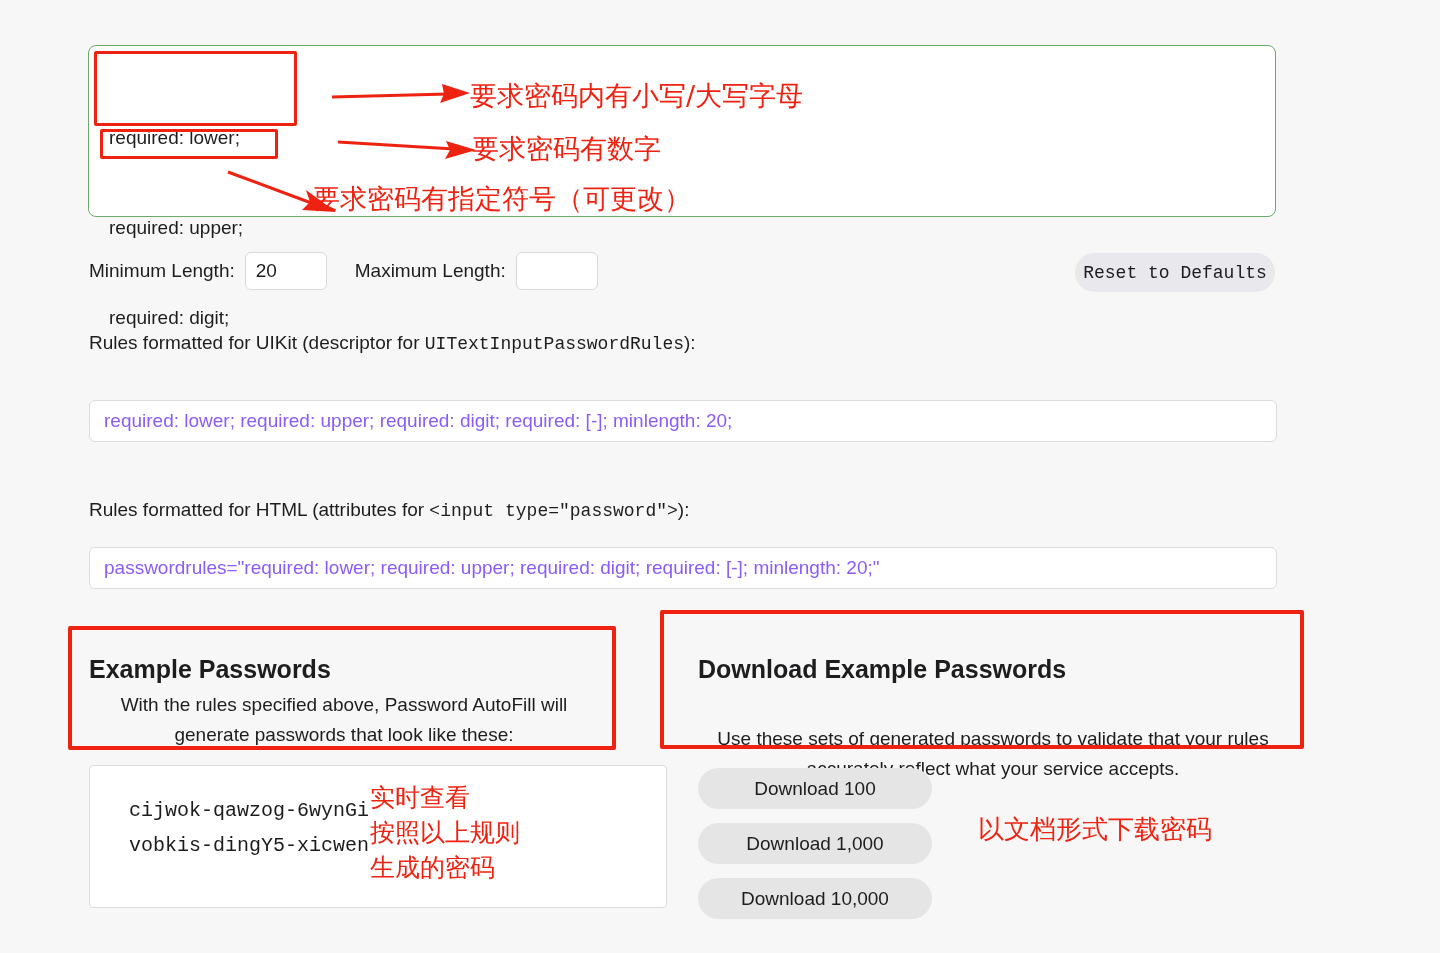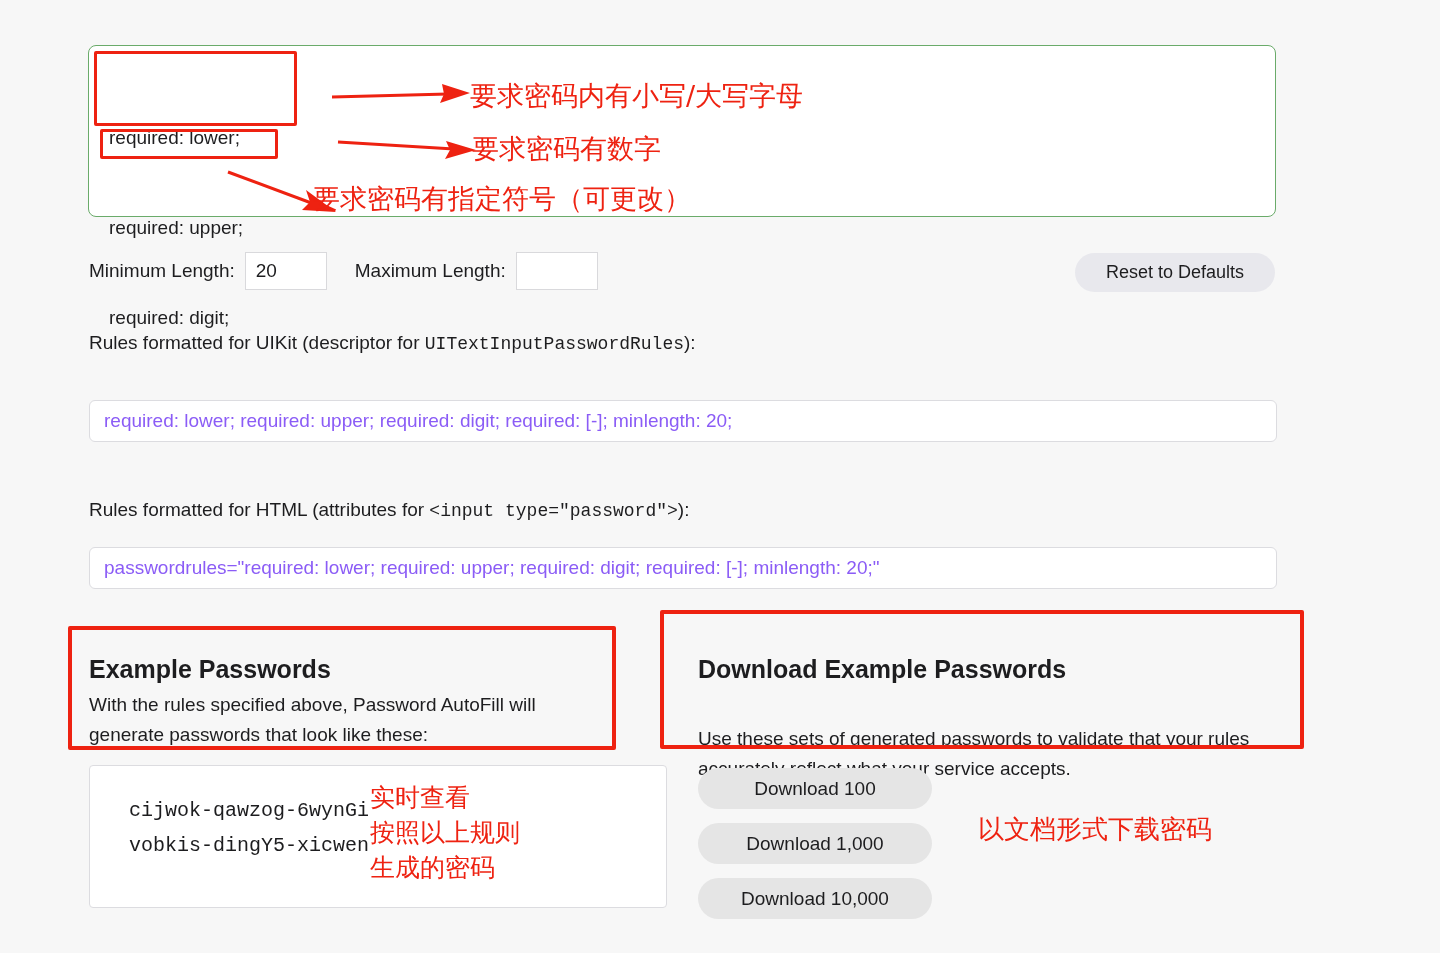--- a/index.html
+++ b/index.html
@@ -85,41 +85,41 @@
     align-items: center;
     font-size: 19px;
   }
   .length-label { color: #1d1d1f; }
   .num-input {
     margin-left: 10px;
     width: 82px;
     height: 38px;
     background: #ffffff;
     border: 1px solid #d9d9dc;
-    border-radius: 0;
+    border-radius: 6px;
     box-sizing: border-box;
     font-size: 19px;
     font-family: "Liberation Sans", sans-serif;
     color: #1d1d1f;
     padding: 13px 10px;
     outline: none;
   }
   .gap { width: 28px; }
 
   .reset-btn {
     position: absolute;
     left: 1075px;
     top: 253px;
     width: 200px;
     height: 39px;
     background: #e8e8ed;
     border: none;
     border-radius: 20px;
     font-size: 18px;
-    font-family: Liberation Sans, sans-serif;
+    font-family: Liberation Mono, monospace;
     color: #1d1d1f;
     cursor: pointer;
   }
 
   
   .section-label {
     position: absolute;
     font-size: 19px;
     color: #1d1d1f;
     white-space: nowrap;
@@ -151,20 +151,21 @@
     position: absolute;
     font-size: 25px;
     font-weight: bold;
     color: #1d1d1f;
   }
   .card-body {
     position: absolute;
     font-size: 19px;
     line-height: 30px;
     color: #1d1d1f;
+    text-align: center;
   }
   #title-example { left: 89px; top: 655px; }
   #body-example  { left: 89px; top: 690px; width: 510px; }
   #title-download { left: 698px; top: 655px; }
   #body-download  { left: 698px; top: 724px; width: 590px; }
 
   
   .pw-box {
     position: absolute;
     left: 89px;

